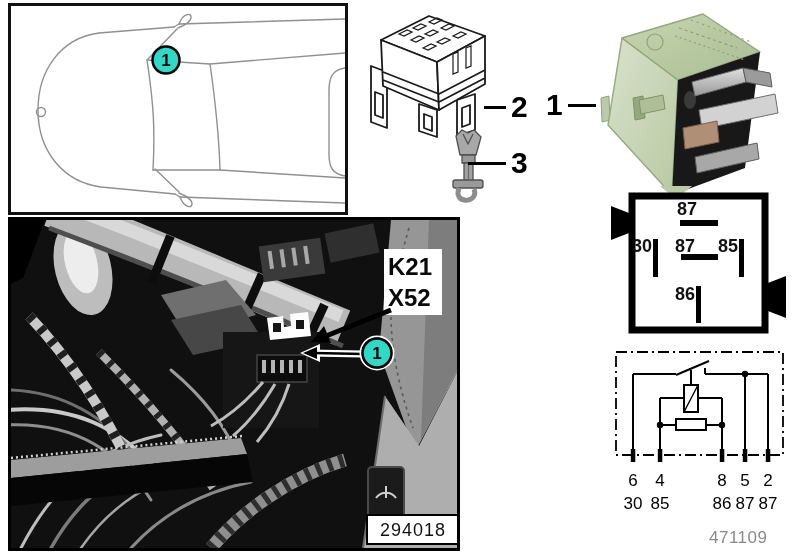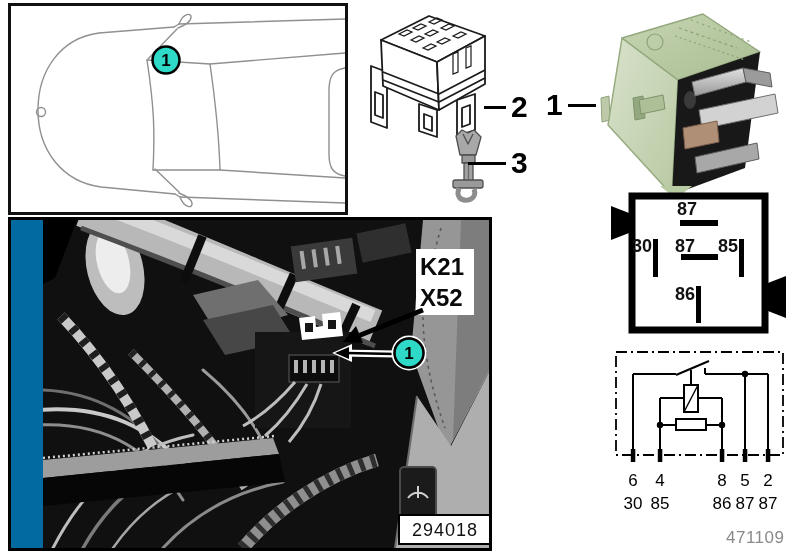--- a/index.html
+++ b/index.html
@@ -1,28 +1,28 @@
 <!DOCTYPE html>
 <html><head>
 <meta charset="utf-8">
 <style>
   html,body{margin:0;padding:0;background:#fff;}
   #page{position:relative;width:800px;height:560px;background:#fff;overflow:hidden;
         font-family:"Liberation Sans",sans-serif;}
   .abs{position:absolute;}
   
   #car-box{left:8px;top:3px;width:334px;height:206px;border:3px solid #111;background:#fff;}
-  #photo-box{left:8px;top:217px;width:446px;height:328px;border:3px solid #000;background:#0369a1;padding-left:32px;}
+  #photo-box{left:8px;top:217px;width:446px;height:328px;border:3px solid #000;background:#0369a1;}
   
   .callout{display:flex;align-items:center;color:#000;font-weight:bold;font-size:30px;line-height:34px;}
   .leader{height:3px;background:#000;}
   #callout-1{left:546px;top:88px;}
   #callout-2{left:484px;top:90px;}
   #callout-3{left:468px;top:146px;}
-  #doc-number{left:726px;top:528px;font-size:17px;color:#8a8a8a;letter-spacing:.5px;}
+  #doc-number{left:709px;top:528px;font-size:17px;color:#8a8a8a;letter-spacing:.5px;}
   svg{display:block;}
   text{font-family:"Liberation Sans",sans-serif;}
 </style>
 </head>
 <body>
 
 <div id="page">
 
   <div id="car-box" class="abs">
     <svg width="334" height="206" viewBox="0 0 334 206">

